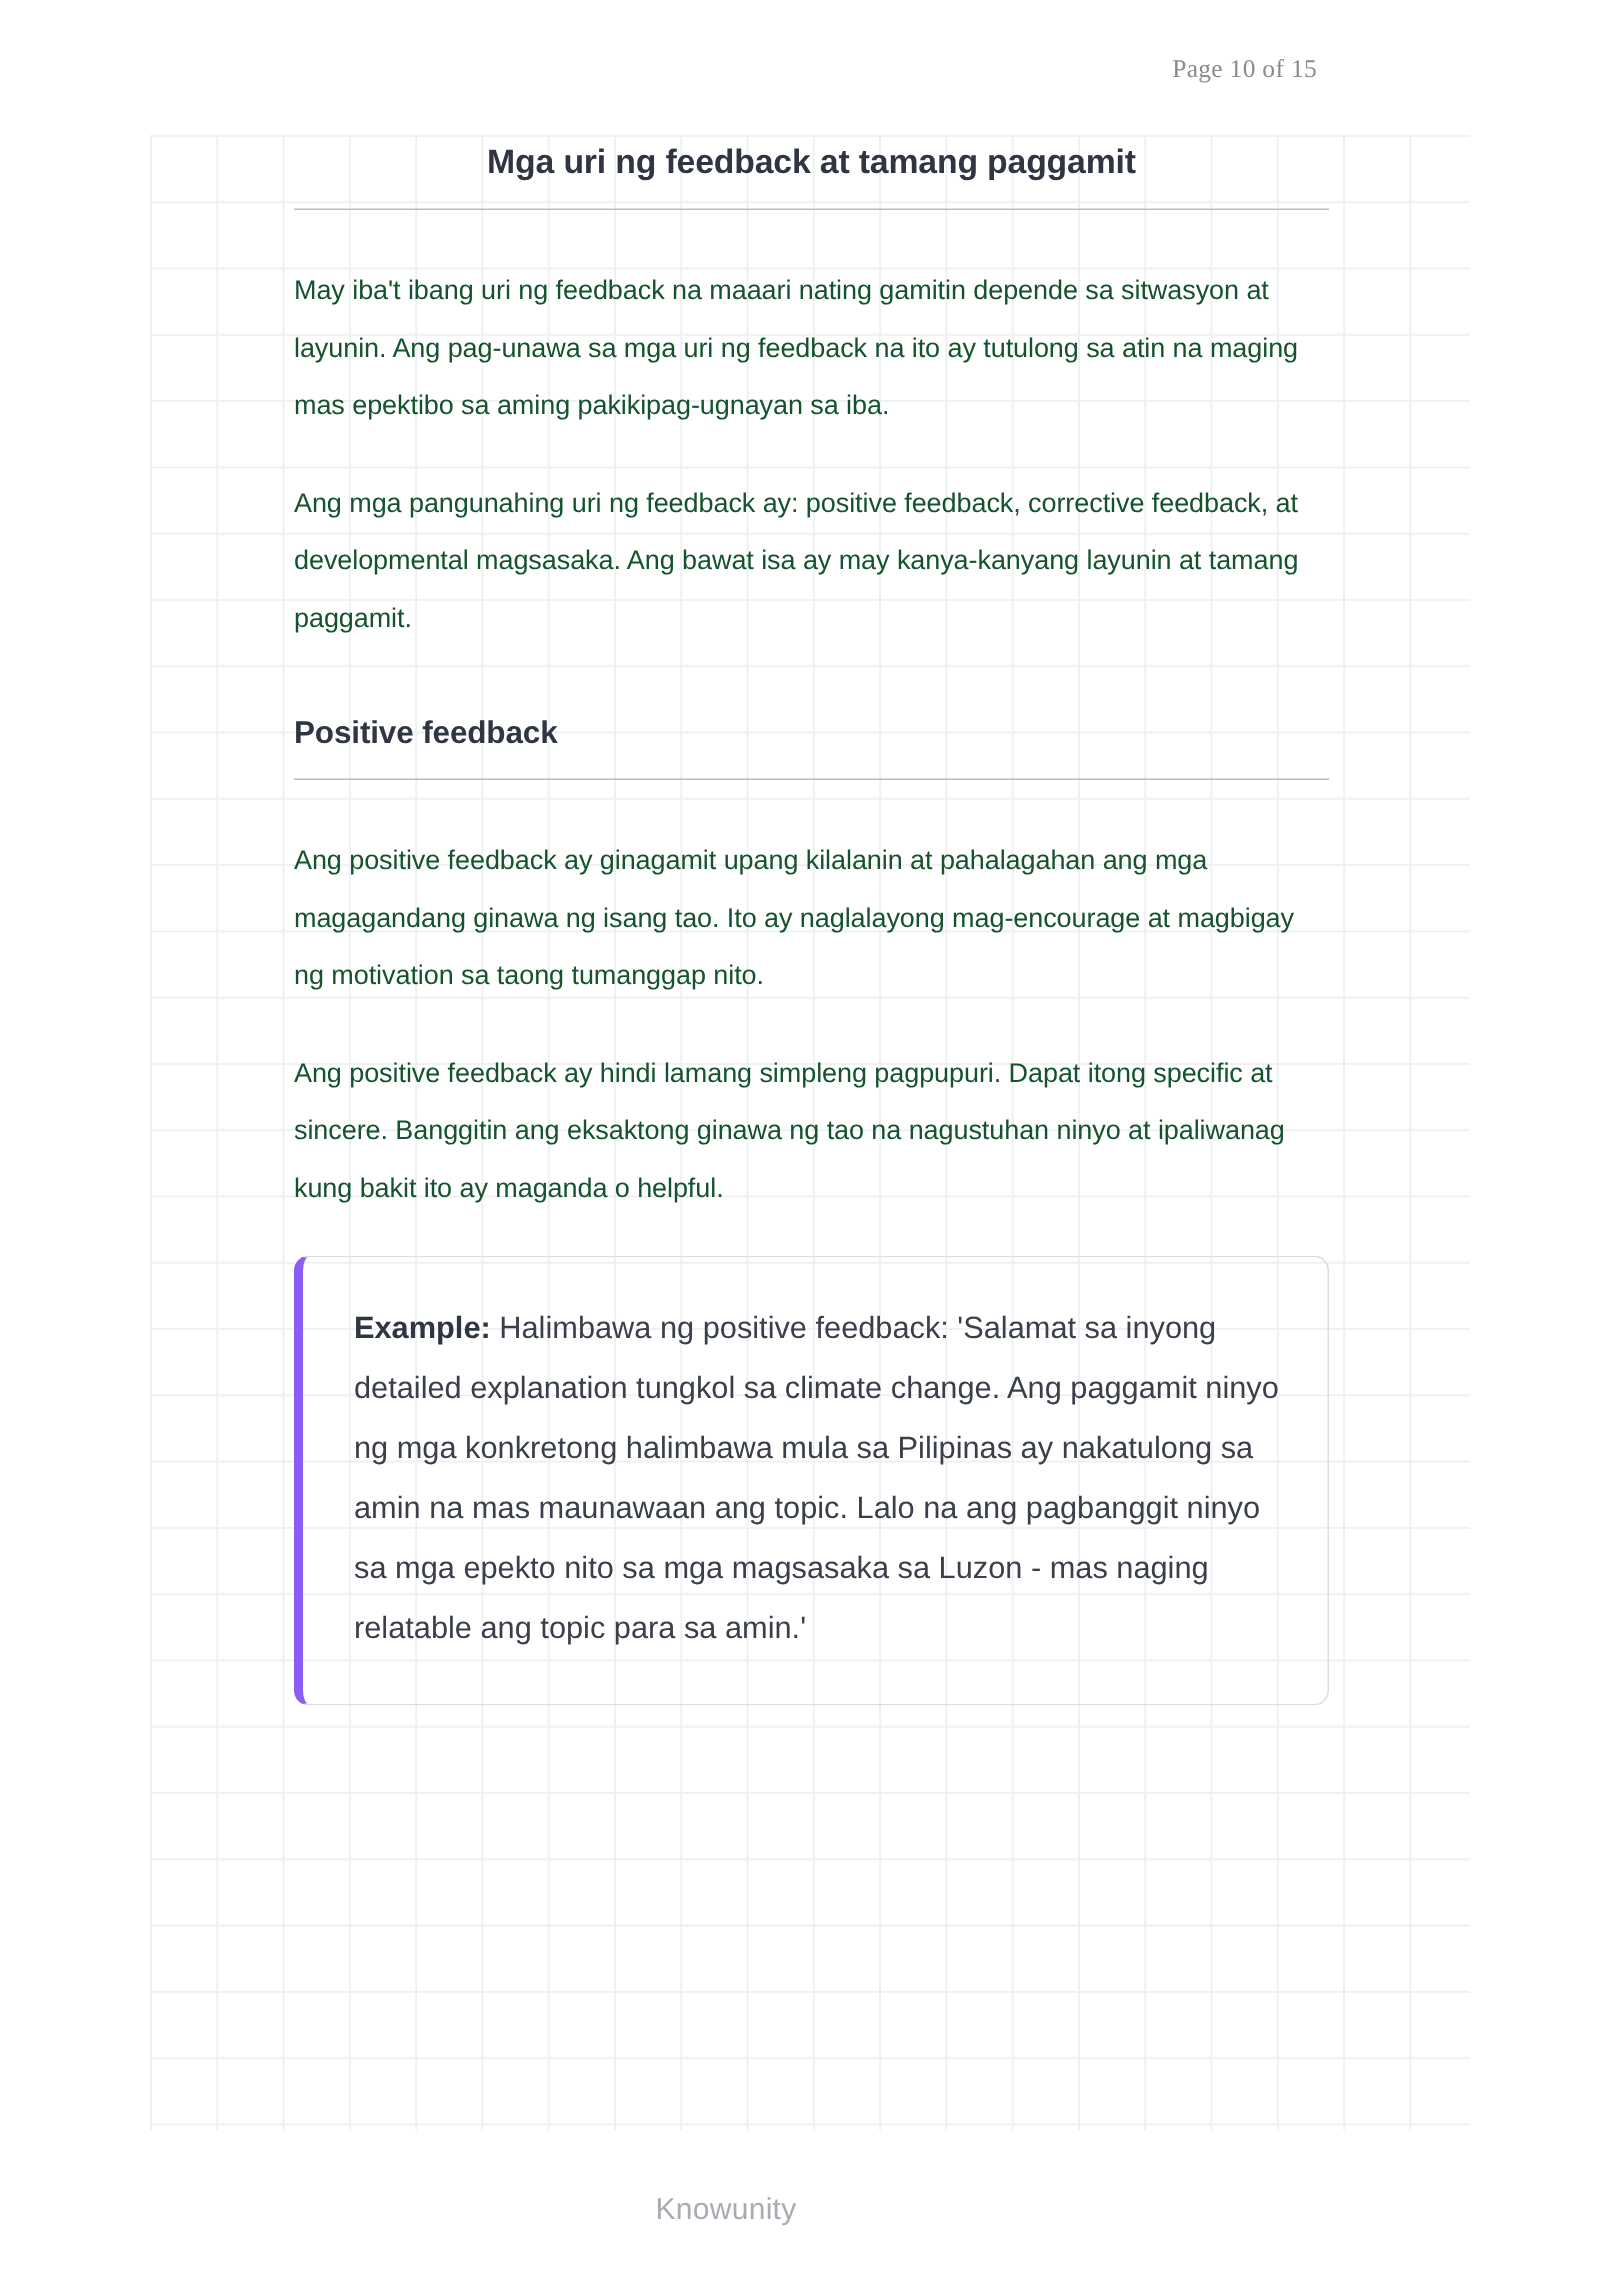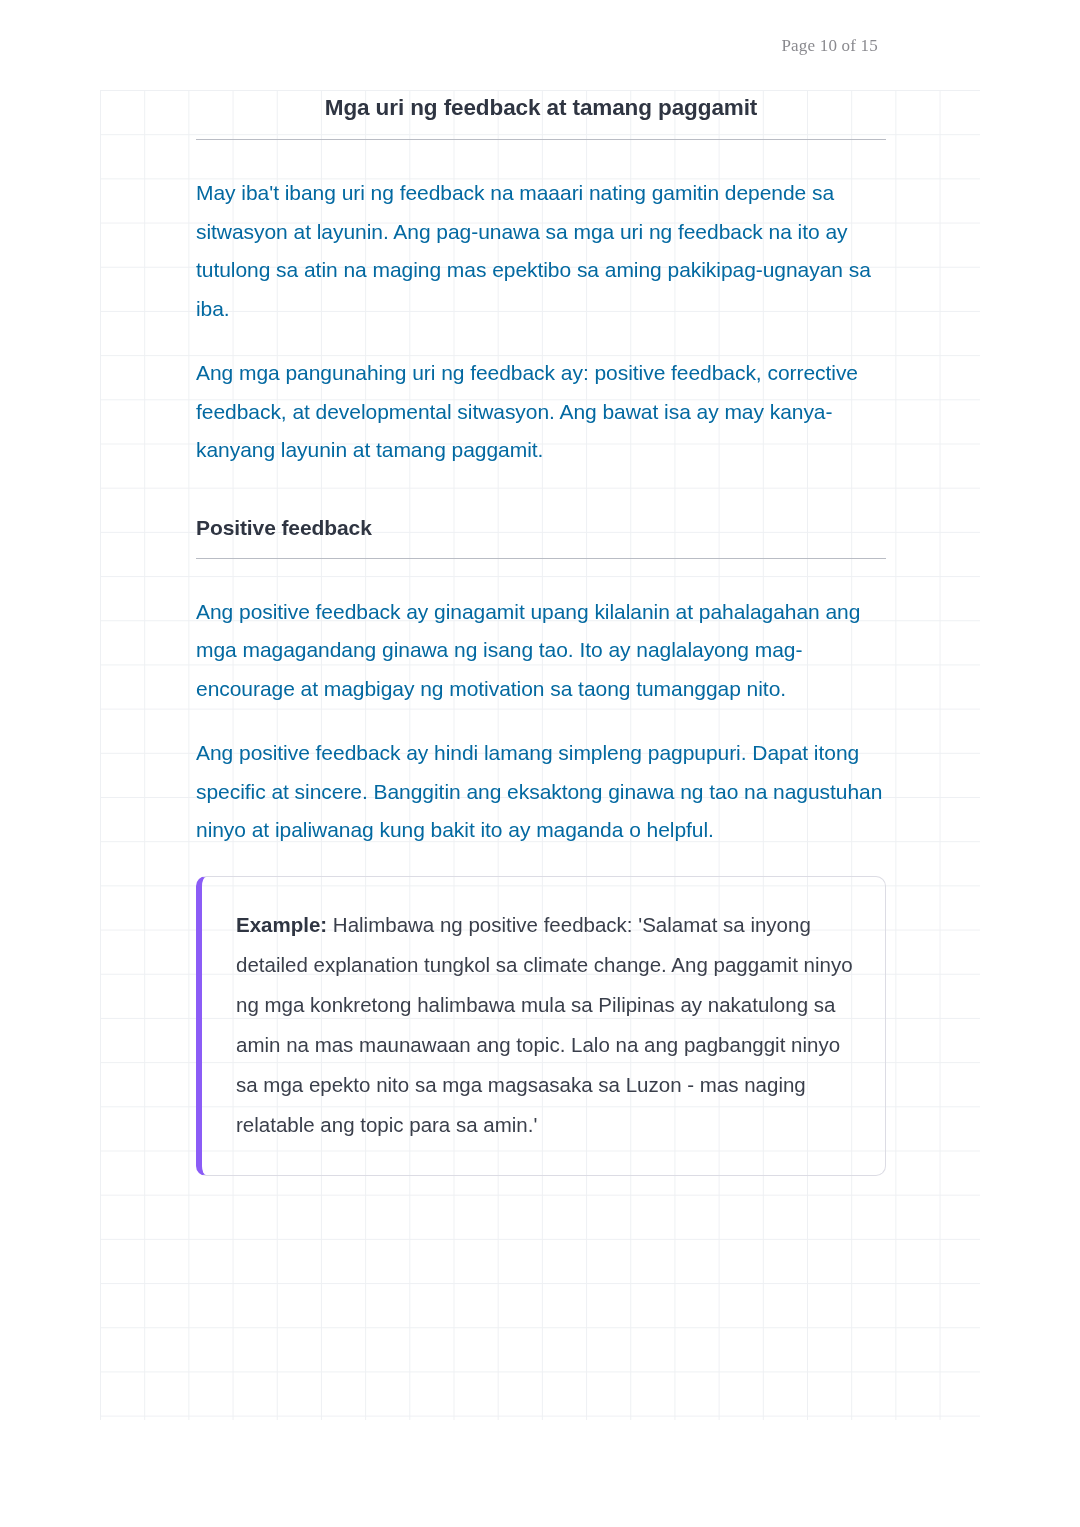--- a/index.html
+++ b/index.html
@@ -75,23 +75,23 @@
   }
 
   .rule {
     border: none;
     border-top: 1px solid #b9bcc4;
     margin: 0 0 34px 0;
     width: 100%;
   }
 
   p.para {
-    font-size: 21px;
+    font-size: 18px;
     line-height: 38.5px;
-    color: #0369a1;
+    color: #14532d;
     margin: 0 0 26px 0;
     letter-spacing: -0.05px;
   }
 
   .spacer-lg { height: 20px; }
 
   .callout {
     margin-top: 26px;
     border: 1px solid #dcdce4;
     border-left: 6px solid #8b5cf6;
@@ -133,31 +133,32 @@
 
   <div class="grid-area"></div>
 
   <div class="content">
 
     <h1 class="section-title">Mga uri ng feedback at tamang paggamit</h1>
     <hr class="rule">
 
     <p class="para">May iba't ibang uri ng feedback na maaari nating gamitin depende sa sitwasyon at layunin. Ang pag-unawa sa mga uri ng feedback na ito ay tutulong sa atin na maging mas epektibo sa aming pakikipag-ugnayan sa iba.</p>
 
-    <p class="para">Ang mga pangunahing uri ng feedback ay: positive feedback, corrective feedback, at developmental sitwasyon. Ang bawat isa ay may kanya-kanyang layunin at tamang paggamit.</p>
+    <p class="para">Ang mga pangunahing uri ng feedback ay: positive feedback, corrective feedback, at developmental magsasaka. Ang bawat isa ay may kanya-kanyang layunin at tamang paggamit.</p>
 
     <div class="spacer-lg"></div>
 
     <h2 class="sub-title">Positive feedback</h2>
     <hr class="rule">
 
     <p class="para">Ang positive feedback ay ginagamit upang kilalanin at pahalagahan ang mga magagandang ginawa ng isang tao. Ito ay naglalayong mag-encourage at magbigay ng motivation sa taong tumanggap nito.</p>
 
     <p class="para">Ang positive feedback ay hindi lamang simpleng pagpupuri. Dapat itong specific at sincere. Banggitin ang eksaktong ginawa ng tao na nagustuhan ninyo at ipaliwanag kung bakit ito ay maganda o helpful.</p>
 
     <div class="callout" style="border-left-color: rgb(139, 92, 246);">
       <p><span class="label">Example:</span> <span>Halimbawa ng positive feedback: 'Salamat sa inyong detailed explanation tungkol sa climate change. Ang paggamit ninyo ng mga konkretong halimbawa mula sa Pilipinas ay nakatulong sa amin na mas maunawaan ang topic. Lalo na ang pagbanggit ninyo sa mga epekto nito sa mga magsasaka sa Luzon - mas naging relatable ang topic para sa amin.'</span></p>
     </div>
 
   </div>
 
+  <div class="footer-brand">Knowunity</div>
 
 </div>
 
 </body></html>

